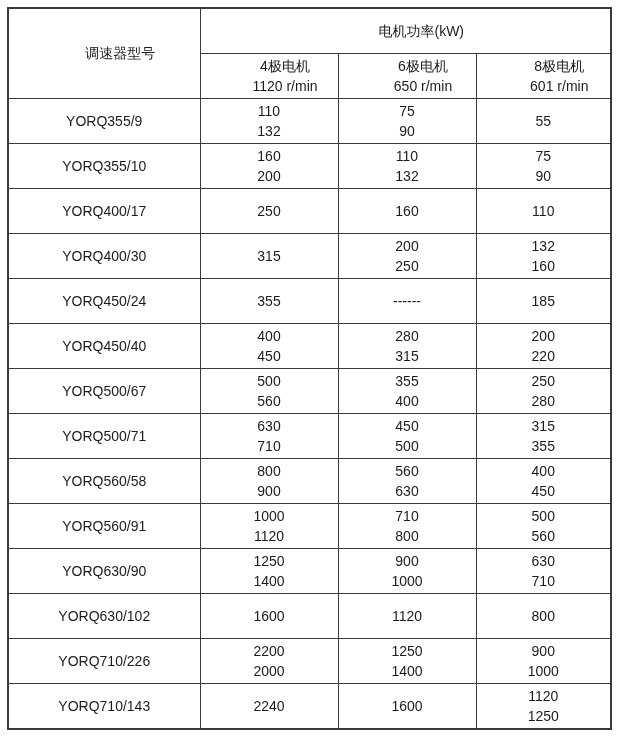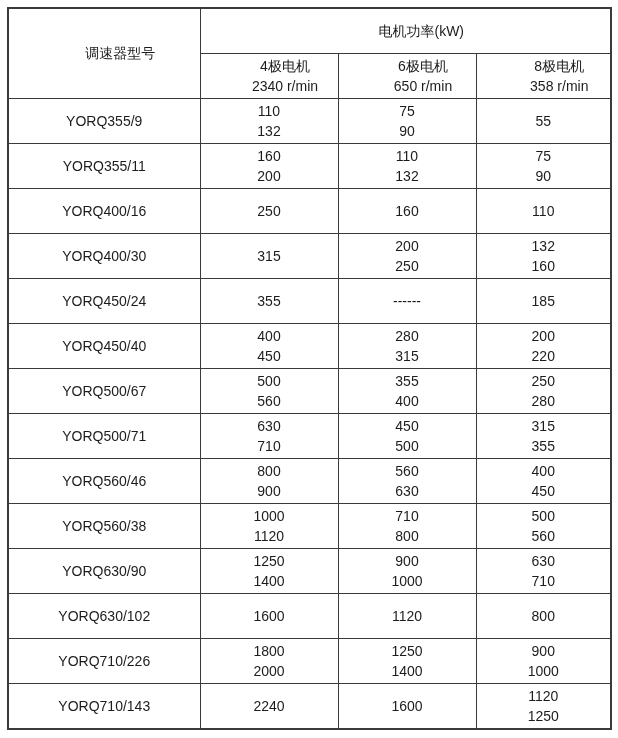--- a/index.html
+++ b/index.html
@@ -47,47 +47,47 @@
     <col style="width:138px">
     <col style="width:135px">
   </colgroup>
   <thead>
     <tr>
       <th rowspan="2">调速器型号</th>
       <th colspan="3">电机功率(kW)</th>
     </tr>
     <tr>
       <th>4极电机
-2340 r/min</th>
+1120 r/min</th>
       <th>6极电机
 650 r/min</th>
       <th>8极电机
-358 r/min</th>
+601 r/min</th>
     </tr>
   </thead>
   <tbody>
       <tr>
         <td>YORQ355/9</td>
         <td>110
 132</td>
         <td>75
 90</td>
         <td>55</td>
       </tr>
       <tr>
-        <td>YORQ355/11</td>
+        <td>YORQ355/10</td>
         <td>160
 200</td>
         <td>110
 132</td>
         <td>75
 90</td>
       </tr>
       <tr>
-        <td>YORQ400/16</td>
+        <td>YORQ400/17</td>
         <td>250</td>
         <td>160</td>
         <td>110</td>
       </tr>
       <tr>
         <td>YORQ400/30</td>
         <td>315</td>
         <td>200
 250</td>
         <td>132
@@ -120,30 +120,30 @@
       <tr>
         <td>YORQ500/71</td>
         <td>630
 710</td>
         <td>450
 500</td>
         <td>315
 355</td>
       </tr>
       <tr>
-        <td>YORQ560/46</td>
+        <td>YORQ560/58</td>
         <td>800
 900</td>
         <td>560
 630</td>
         <td>400
 450</td>
       </tr>
       <tr>
-        <td>YORQ560/38</td>
+        <td>YORQ560/91</td>
         <td>1000
 1120</td>
         <td>710
 800</td>
         <td>500
 560</td>
       </tr>
       <tr>
         <td>YORQ630/90</td>
         <td>1250
@@ -154,21 +154,21 @@
 710</td>
       </tr>
       <tr>
         <td>YORQ630/102</td>
         <td>1600</td>
         <td>1120</td>
         <td>800</td>
       </tr>
       <tr>
         <td>YORQ710/226</td>
-        <td>1800
+        <td>2200
 2000</td>
         <td>1250
 1400</td>
         <td>900
 1000</td>
       </tr>
       <tr>
         <td>YORQ710/143</td>
         <td>2240</td>
         <td>1600</td>

